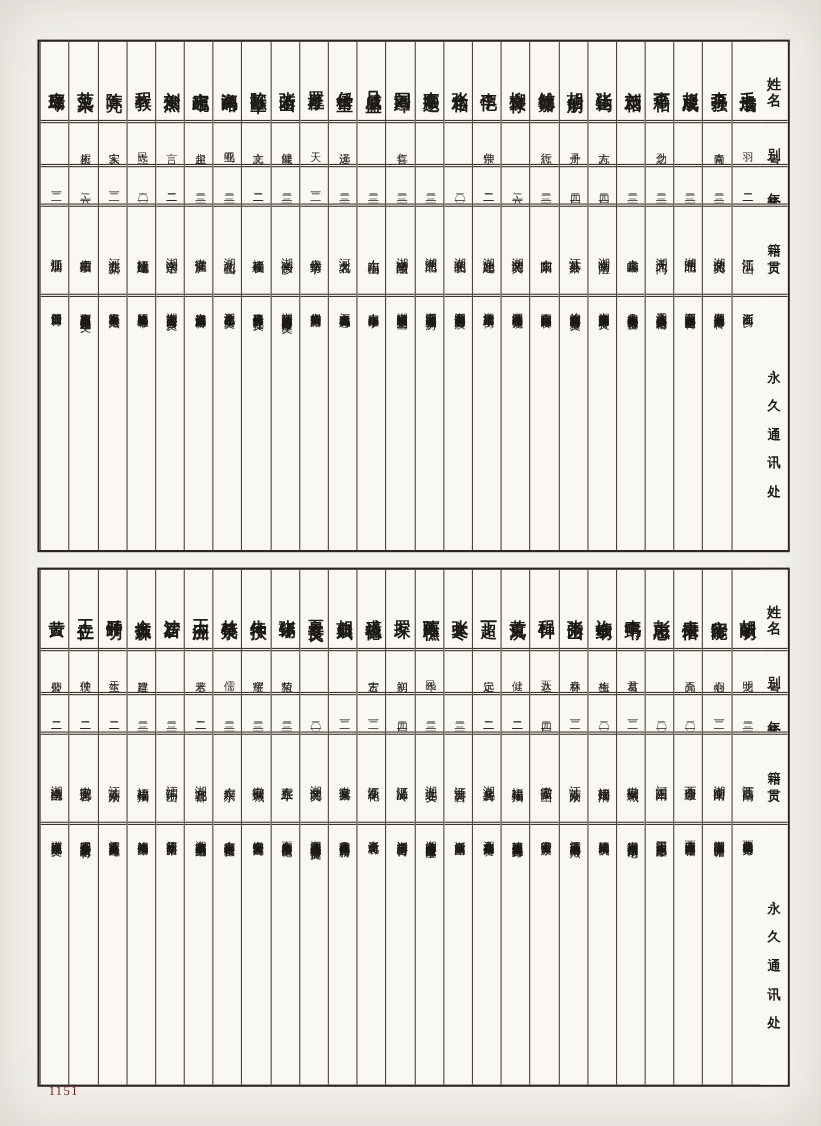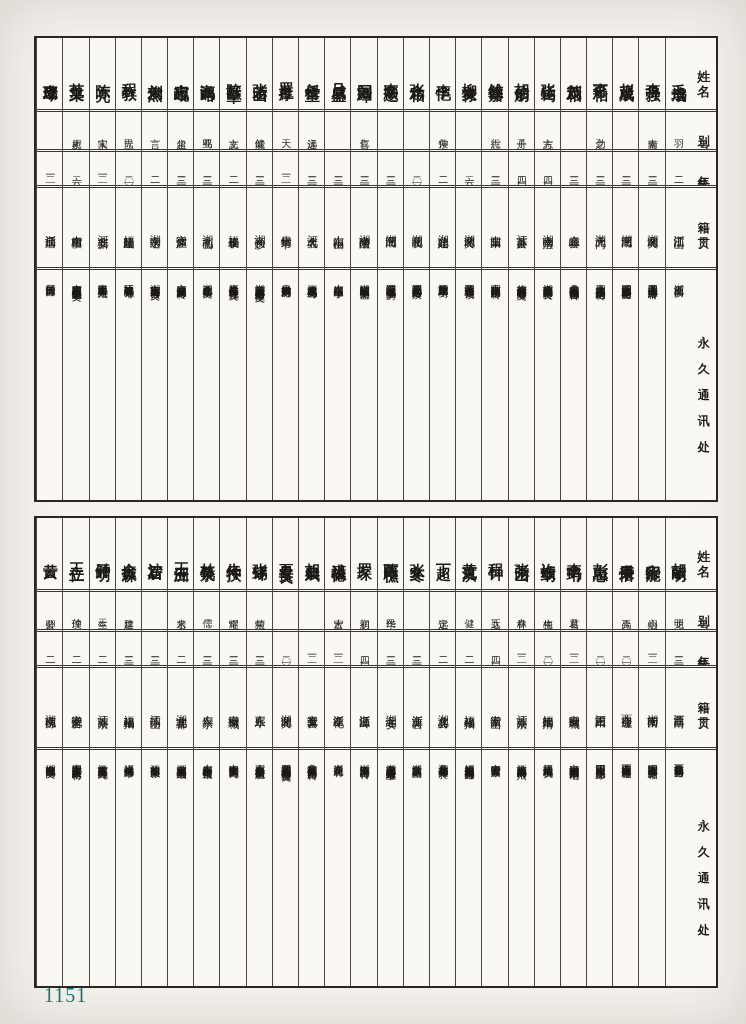--- a/index.html
+++ b/index.html
@@ -47,21 +47,21 @@
   
   .header-col{background:#faf8f3;}
   .header-col .band{justify-content:center;font-weight:700;}
   .header-col .b-name{font-size:13px;letter-spacing:14px;}
   .header-col .b-alias{font-size:12px;letter-spacing:6px;}
   .header-col .b-age{font-size:12px;letter-spacing:4px;}
   .header-col .b-origin{font-size:12px;letter-spacing:16px;}
   .header-col .b-address{font-size:12px;letter-spacing:26px;padding-top:14px;}
   .page-number{
     position:absolute;left:44px;top:984px;
-    font-size:20px;color:#0f766e;
+    font-size:12px;color:#7f1d1d;
     font-family:"Liberation Serif",serif;
     letter-spacing:1px;
   }
 </style>
 </head>
 <body>
 
 <div class="page">
 
   <div class="vtable" id="table1">

